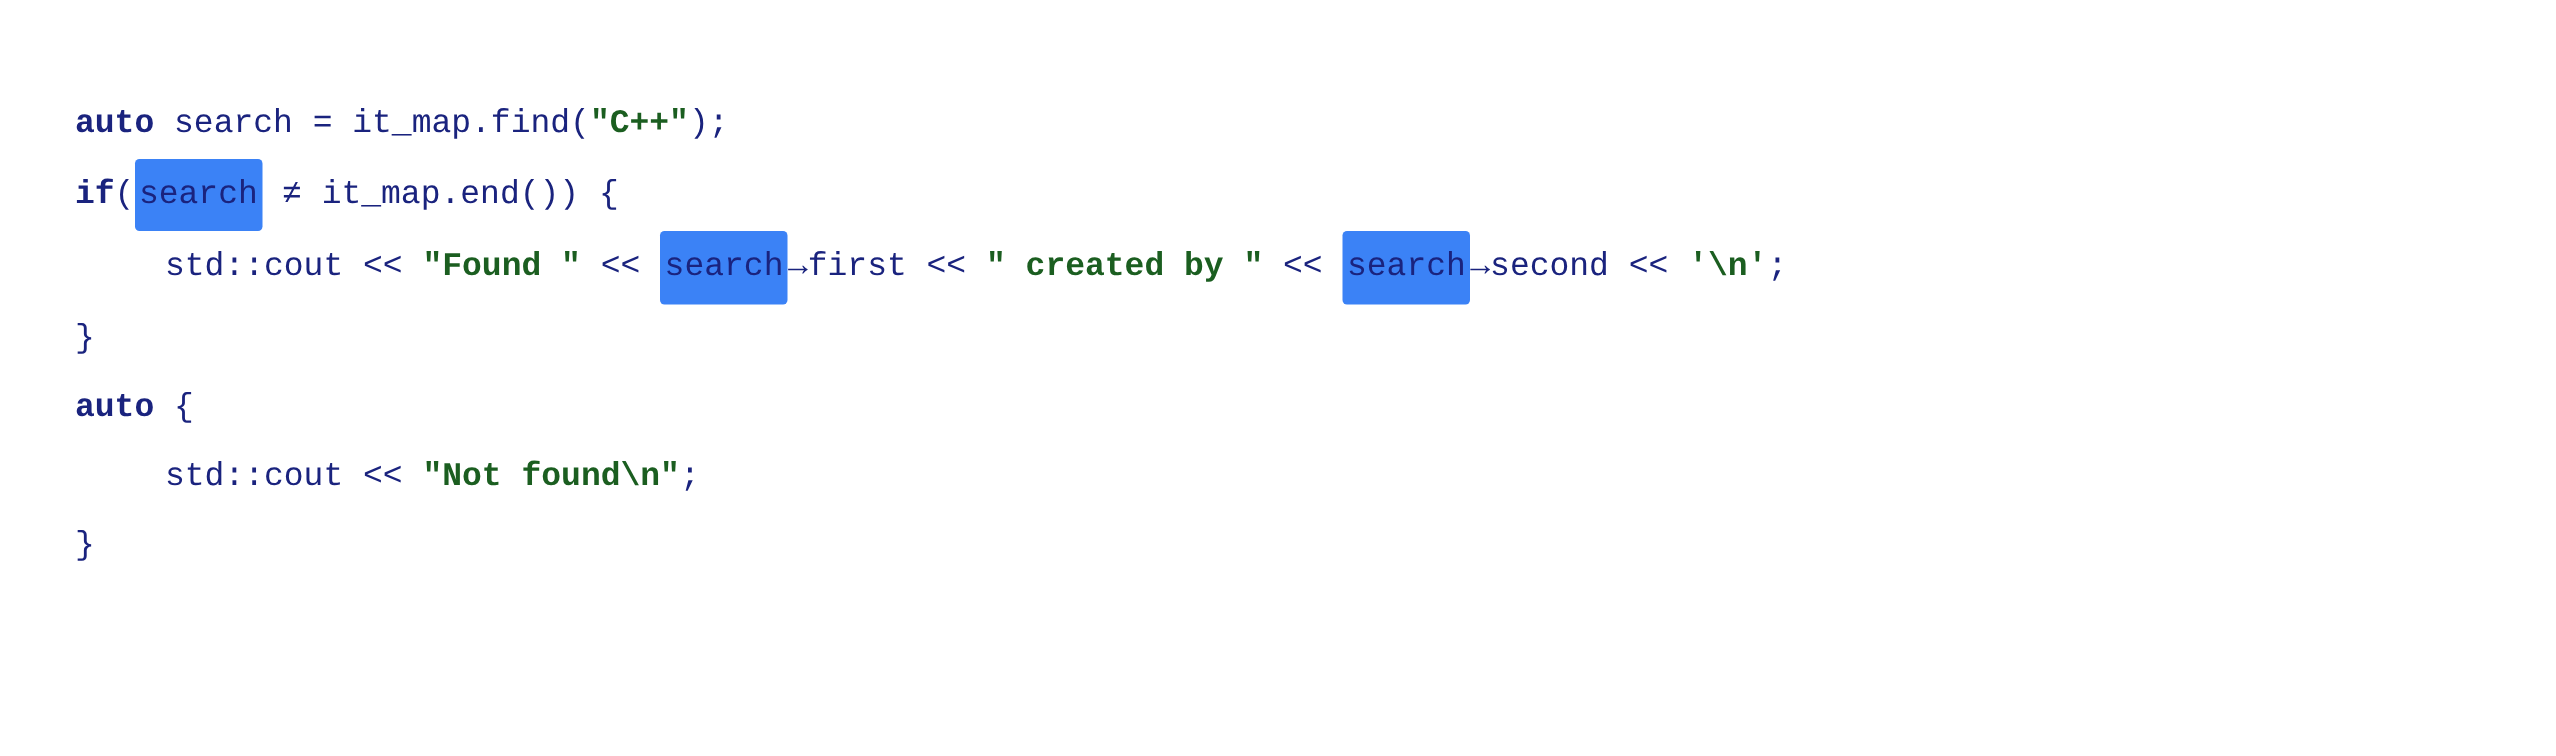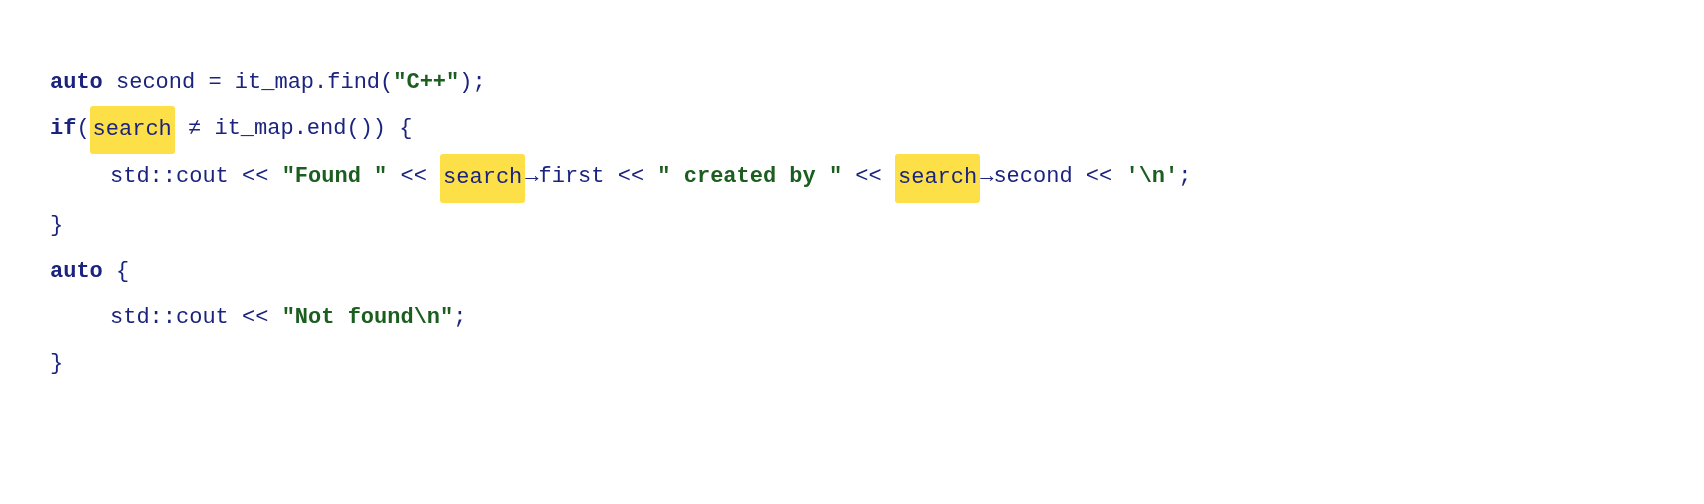--- a/index.html
+++ b/index.html
@@ -16,49 +16,49 @@
       font-family: 'Courier New', Courier, monospace;
     }
 
     .code-container {
       padding: 60px 50px;
       line-height: 1.8;
     }
 
     .code-line {
       display: flex;
-      align-items: flex-start;
+      align-items: center;
       white-space: pre;
       font-size: 22px;
       line-height: 2.1;
     }
 
     .indent {
       display: inline-block;
       width: 60px;
     }
 
     
     .kw { color: #1a237e; font-weight: bold; } 
     .plain { color: #1a237e; } 
     .str { color: #1b5e20; font-weight: bold; } 
     .highlight {
-      background-color: #fde047;
+      background-color: #3b82f6;
       border-radius: 3px;
       padding: 1px 3px;
     }
     .char { color: #1b5e20; font-weight: bold; }
   </style>
 </head>
 <body>
 
 <div class="code-container">
 
   <div class="code-line">
-    <span class="kw">auto</span><span class="plain"> second = it_map.find(</span><span class="str">"C++"</span><span class="plain">);</span>
+    <span class="kw">auto</span><span class="plain"> search = it_map.find(</span><span class="str">"C++"</span><span class="plain">);</span>
   </div>
 
   <div class="code-line">
     <span class="kw">if</span><span class="plain">(</span><span class="plain highlight">search</span><span class="plain"> ≠ it_map.end()) {</span>
   </div>
 
   <div class="code-line">
     <span class="indent"></span><span class="plain">std::cout &lt;&lt; </span><span class="str">"Found "</span><span class="plain"> &lt;&lt; </span><span class="plain highlight">search</span><span class="plain">→first &lt;&lt; </span><span class="str">" created by "</span><span class="plain"> &lt;&lt; </span><span class="plain highlight">search</span><span class="plain">→second &lt;&lt; </span><span class="char">'\n'</span><span class="plain">;</span>
   </div>
 

